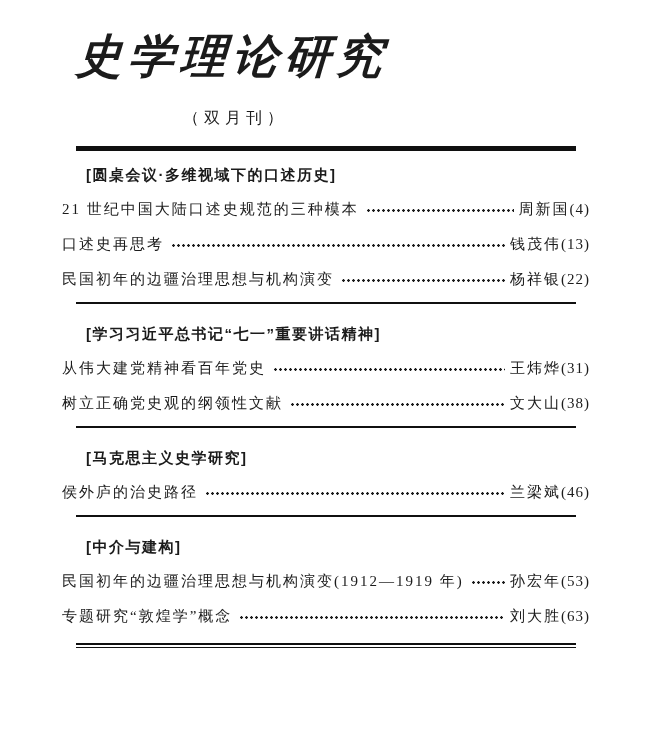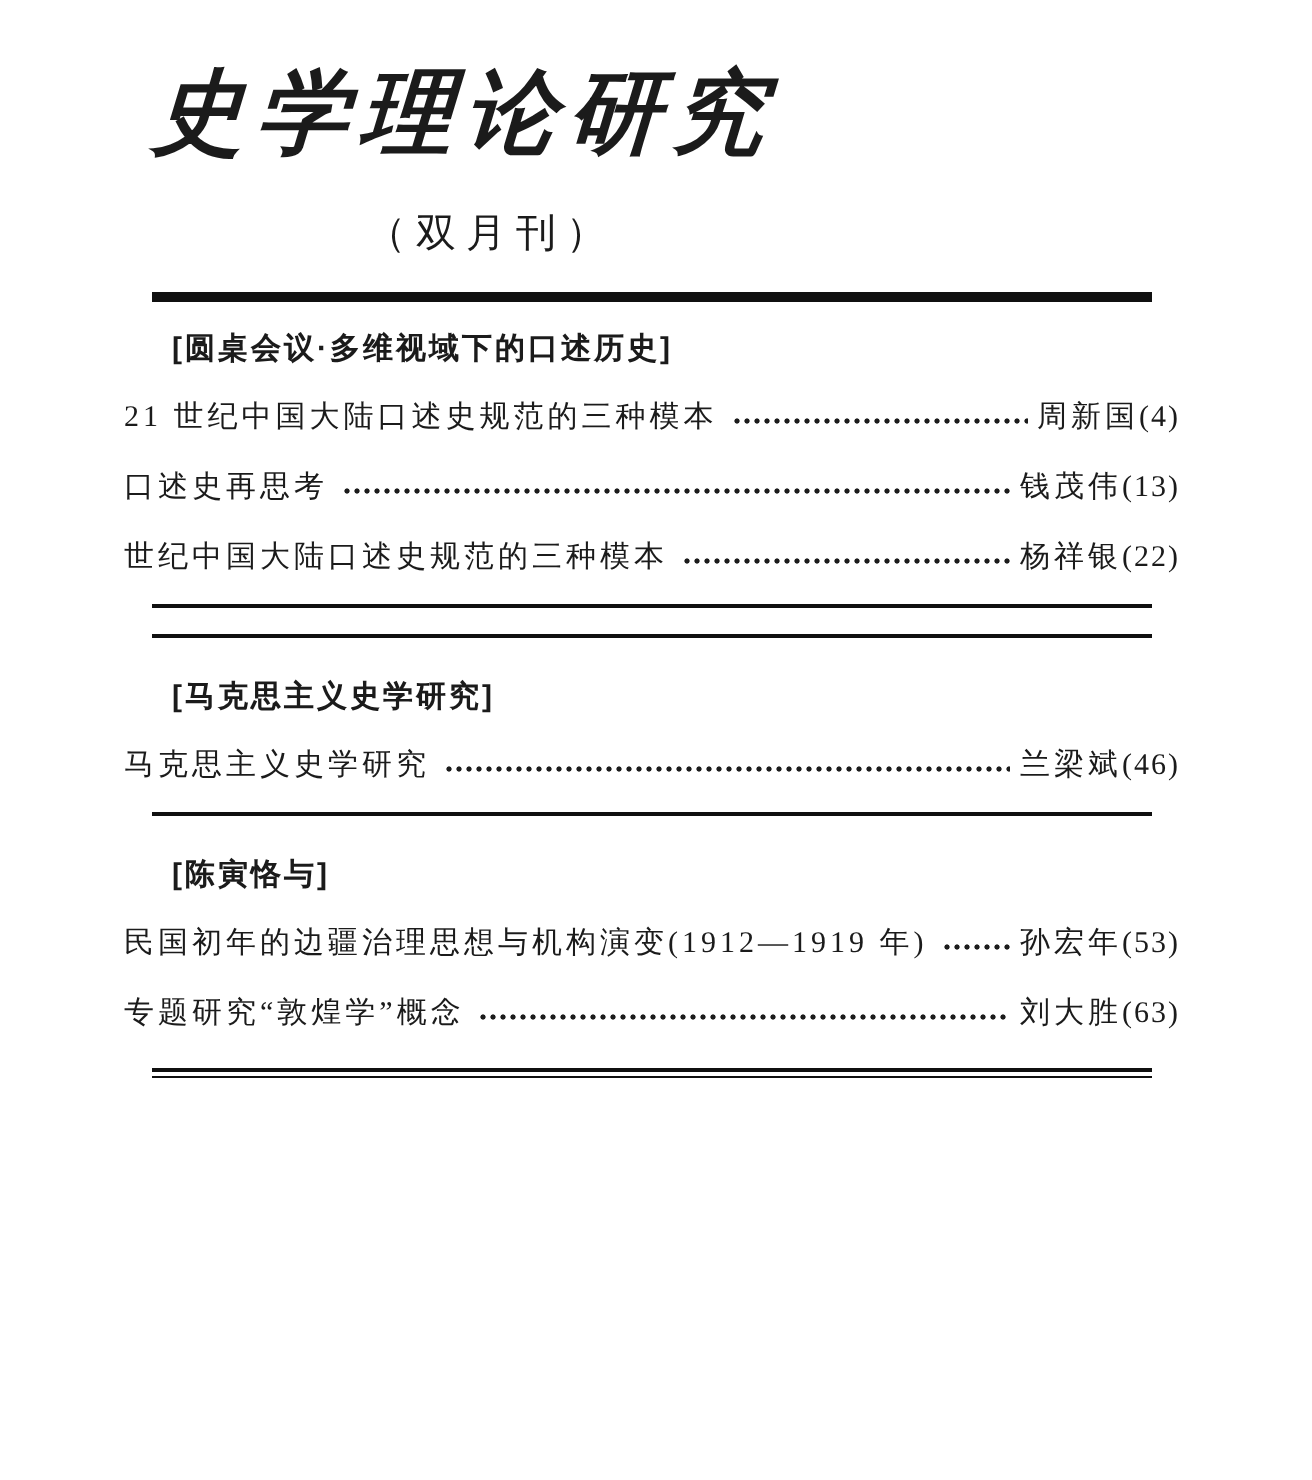--- a/index.html
+++ b/index.html
@@ -29,21 +29,21 @@
     line-height: 48px;
     font-weight: 900;
     font-style: italic;
     letter-spacing: 6px;
     transform: skewX(-3deg);
     transform-origin: left bottom;
     white-space: nowrap;
   }
   .masthead-subtitle {
     margin: 26px 0 0 121px;
-    font-size: 20px;
+    font-size: 16px;
     line-height: 21px;
     letter-spacing: 5px;
     white-space: nowrap;
   }
 
   
   .rule {
     margin-left: 14px;
     margin-right: 14px;
     background: #101010;
@@ -133,40 +133,55 @@
     <span class="entry-author">周新国</span>
     <span class="entry-page">(4)</span>
   </div>
         <div class="entry-row">
     <span class="entry-title">口述史再思考</span>
     <span class="leader"></span>
     <span class="entry-author">钱茂伟</span>
     <span class="entry-page">(13)</span>
   </div>
         <div class="entry-row">
-    <span class="entry-title">世纪中国大陆口述史规范的三种模本</span>
+    <span class="entry-title">民国初年的边疆治理思想与机构演变</span>
     <span class="leader"></span>
     <span class="entry-author">杨祥银</span>
     <span class="entry-page">(22)</span>
   </div>
       </div>
       <div class="rule thin"></div>
+      <div class="section">
+    <div class="section-header">[学习习近平总书记“七一”重要讲话精神]</div>
+  <div class="entry-row">
+    <span class="entry-title">从伟大建党精神看百年党史</span>
+    <span class="leader"></span>
+    <span class="entry-author">王炜烨</span>
+    <span class="entry-page">(31)</span>
+  </div>
+        <div class="entry-row">
+    <span class="entry-title">树立正确党史观的纲领性文献</span>
+    <span class="leader"></span>
+    <span class="entry-author">文大山</span>
+    <span class="entry-page">(38)</span>
+  </div>
+      </div>
       <div class="rule thin"></div>
       <div class="section">
     <div class="section-header">[马克思主义史学研究]</div>
   <div class="entry-row">
-    <span class="entry-title">马克思主义史学研究</span>
+    <span class="entry-title">侯外庐的治史路径</span>
     <span class="leader"></span>
     <span class="entry-author">兰梁斌</span>
     <span class="entry-page">(46)</span>
   </div>
       </div>
       <div class="rule thin"></div>
       <div class="section">
-    <div class="section-header">[陈寅恪与]</div>
+    <div class="section-header">[中介与建构]</div>
   <div class="entry-row">
     <span class="entry-title">民国初年的边疆治理思想与机构演变(1912—1919 年)</span>
     <span class="leader"></span>
     <span class="entry-author">孙宏年</span>
     <span class="entry-page">(53)</span>
   </div>
         <div class="entry-row">
     <span class="entry-title">专题研究“敦煌学”概念</span>
     <span class="leader"></span>
     <span class="entry-author">刘大胜</span>

